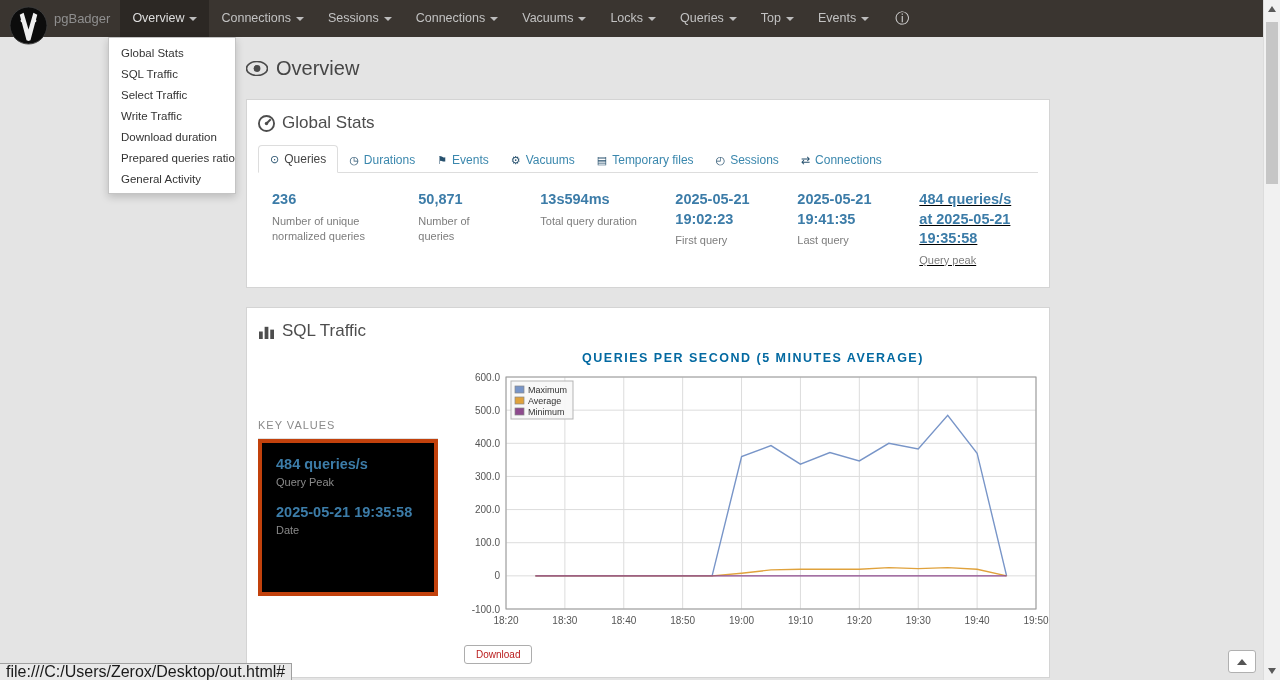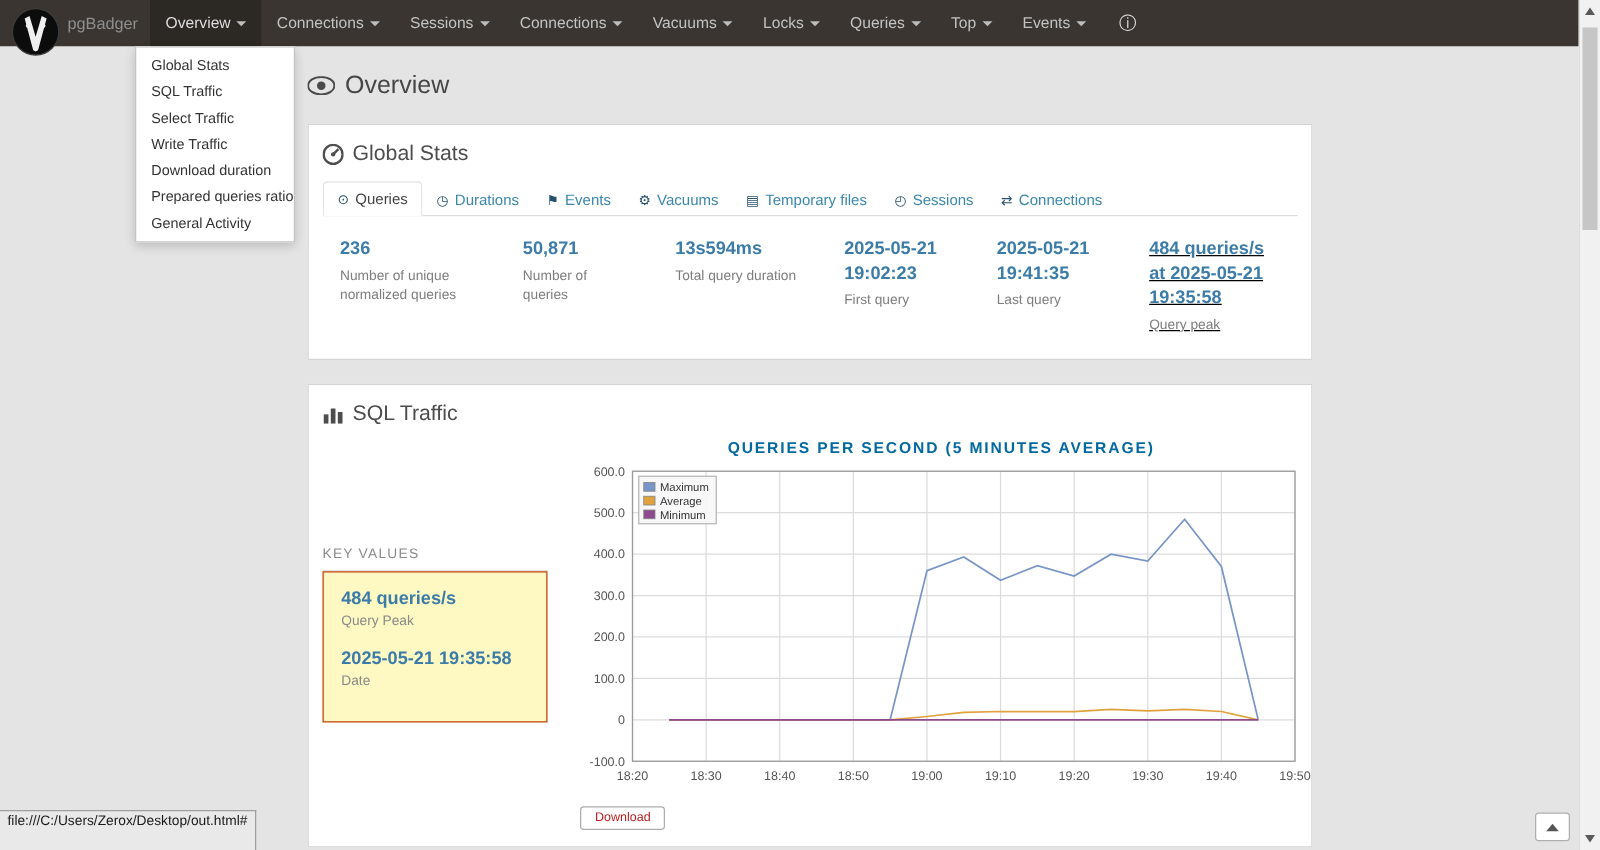--- a/index.html
+++ b/index.html
@@ -35,31 +35,31 @@
   .stats-row { display:flex; gap:36px; padding:17px 14px 6px 14px; }
   .stat-value { color:var(--value-blue,#3c7ca8); font-weight:bold; font-size:14.5px; line-height:1.35; }
   .stat-label { color:#7d7d7d; font-size:11px; margin-top:4px; line-height:1.4; }
   .stat:nth-child(1){width:118px;} .stat:nth-child(2){width:92px;} .stat:nth-child(3){width:106px;}
   .stat:nth-child(4){width:92px;} .stat:nth-child(5){width:92px;} .stat:nth-child(6){width:112px;text-decoration:underline;}
 
   
   .sql-body { display:flex; gap:26px; margin-top:10px;align-items:center; }
   .key-col { width:180px; flex:none; }
   .key-title { font-size:11px; color:#8a8a8a; letter-spacing:1px; padding-bottom:7px; border-bottom:1px solid #e0e0e0; }
-  .key-box { background:#fef9c3; border:1px solid #c2410c; padding:13px 14px 10px 14px; }
+  .key-box { background:#000000; border:4px solid #c2410c; padding:13px 14px 40px 14px; }
   .key-value { color:var(--value-blue,#3c7ca8); font-weight:bold; font-size:14.5px; }
   .key-label { color:#8a8a8a; font-size:11px; margin-top:4px; margin-bottom:16px; }
   .chart-col { flex:1; }
   .chart-title { text-align:center; font-size:12.5px; font-weight:bold; letter-spacing:1.5px; color:#0369a1; margin-bottom:2px; }
   svg.chart { overflow:visible; display:block; }
   svg.chart text { font-family:"Liberation Sans", sans-serif; }
   .download-btn { margin-top:10px; font-size:10px; color:#b91c1c; background:#fff; border:1px solid #adadad; border-radius:3px; padding:3px 11px; cursor:pointer; }
 
   
-  .status-bar { position:absolute; left:0; bottom:0; height:32px; line-height:16px; background:#e9e9e9; border-top:1px solid #9f9f9f; border-right:1px solid #9f9f9f; padding:0 6px; font-size:11px; color:#1a1a1a; z-index:60; }
+  .status-bar { position:absolute; left:0; bottom:0; height:17px; line-height:16px; background:#e9e9e9; border-top:1px solid #9f9f9f; border-right:1px solid #9f9f9f; padding:0 6px; font-size:16px; color:#1a1a1a; z-index:60; }
 
   
   .scrollbar { position:absolute; right:0; top:0; bottom:0; width:17px; background:#f1f1f1; border-left:1px solid #dcdcdc; z-index:70; }
   .sb-thumb { position:absolute; left:2px; right:2px; top:22px; height:162px; background:#c6c6c6; }
   .sb-arrow { position:absolute; left:4px; width:0; height:0; border-left:4.5px solid transparent; border-right:4.5px solid transparent; }
   .sb-up { top:6px; border-bottom:6px solid #5a5a5a; }
   .sb-down { bottom:6px; border-top:6px solid #5a5a5a; }
 
   
   .top-btn { position:absolute; right:24px; bottom:7px; width:28px; height:23px; background:#fff; border:1px solid #b0b0b0; border-radius:3px; display:flex; align-items:center; justify-content:center; cursor:pointer; z-index:60; }

